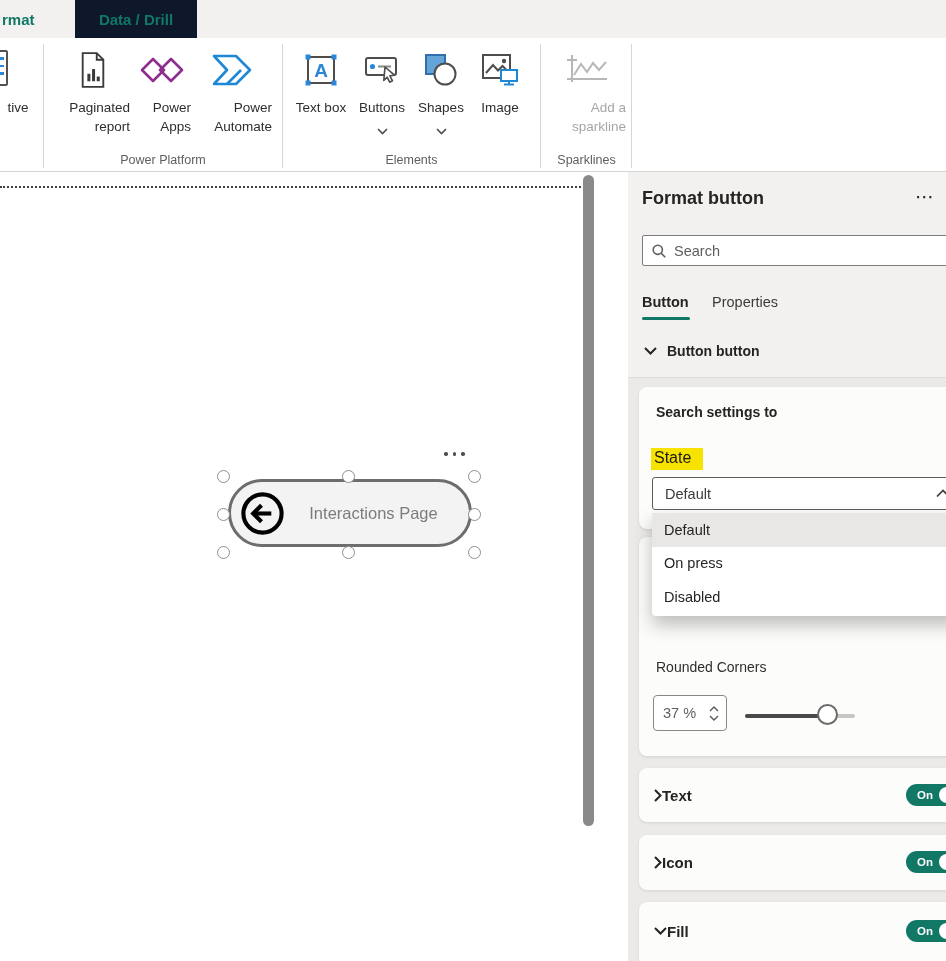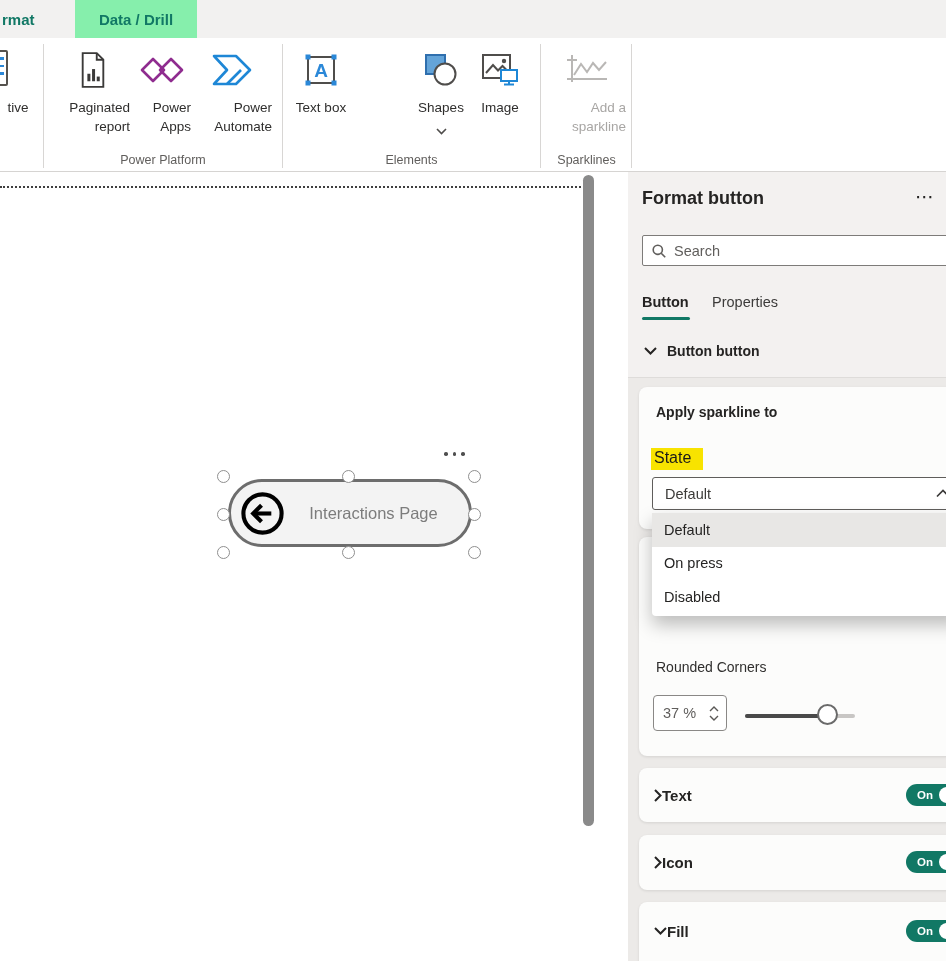--- a/index.html
+++ b/index.html
@@ -5,21 +5,21 @@
   * { margin:0; padding:0; box-sizing:border-box; }
   html,body { width:946px; height:961px; overflow:hidden; }
   body { font-family:"Liberation Sans","DejaVu Sans",sans-serif; color:#252423; background:#fff; }
   #app { position:relative; width:946px; height:961px; background:#fff; overflow:hidden; }
 
   
   .tabbar { position:absolute; left:0; top:0; width:946px; height:38px; background:#f2f1f0; }
   .tab { position:absolute; top:0; height:38px; display:flex; align-items:center; justify-content:center;
          color:#117865; font-weight:700; font-size:15px; cursor:default; }
   .tab-partial { left:2px; }
-  .tab-active { left:75px; width:122px; background:#86efac; }
+  .tab-active { left:75px; width:122px; background:#0f172a; }
 
   
   .ribbon { position:absolute; left:0; top:38px; width:946px; height:134px; background:#fff; border-bottom:1px solid #d6d4d2; }
   .sep { position:absolute; top:6px; height:124px; width:1px; background:#d8d6d4; }
   .ritem { position:absolute; top:8px; display:flex; flex-direction:column; align-items:center; }
   .ricon { height:48px; display:flex; align-items:center; justify-content:center; margin-bottom:4px; }
   .rlabel { font-size:13.5px; line-height:19px; text-align:right; color:#2f2e2d; }
   .rlabel.disabled { color:#a8a6a4; }
   .rchev { margin-top:4px; }
   .glabel { position:absolute; top:115px; font-size:12.5px; color:#605e5c; text-align:center; }
@@ -155,20 +155,36 @@
           <rect x="5" y="5" width="26" height="26" fill="#fff" stroke="#4f4d4b" stroke-width="2"></rect>
           <rect x="2.5" y="2.5" width="5" height="5" fill="#2b88d8"></rect>
           <rect x="28.5" y="2.5" width="5" height="5" fill="#2b88d8"></rect>
           <rect x="2.5" y="28.5" width="5" height="5" fill="#2b88d8"></rect>
           <rect x="28.5" y="28.5" width="5" height="5" fill="#2b88d8"></rect>
           <text x="18" y="25" text-anchor="middle" font-size="19" font-weight="bold" fill="#2b88d8" font-family="Liberation Sans, sans-serif">A</text>
         </svg>
       </div>
       <div class="rlabel">Text box</div>
     </div>
+    <div class="ritem" style="left:351px;width:62px;">
+      <div class="ricon">
+        <svg width="36" height="34" viewBox="0 0 36 34">
+          <rect x="2" y="5" width="30" height="17" rx="2" fill="#fff" stroke="#4f4d4b" stroke-width="2"></rect>
+          <circle cx="8.5" cy="13.5" r="2.6" fill="#2b88d8"></circle>
+          <line x1="14" y1="13.5" x2="27" y2="13.5" stroke="#8a8886" stroke-width="2"></line>
+          <path d="M21 14 l9.5 8.2 -4.6 0.6 2.6 5 -2.8 1.4 -2.6 -5 -3.3 3.2 z" fill="#fff" stroke="#4f4d4b" stroke-width="1.6" stroke-linejoin="round"></path>
+        </svg>
+      </div>
+      <div class="rlabel">Buttons</div>
+      <div class="rchev">
+        <svg width="11" height="7" viewBox="0 0 11 7">
+            <path d="M1 1 L5.5 5.5 L10 1" fill="none" stroke="#4f4d4b" stroke-width="1.6"></path>
+          </svg>
+      </div>
+    </div>
     <div class="ritem" style="left:413px;width:56px;">
       <div class="ricon">
         <svg width="36" height="34" viewBox="0 0 36 34">
           <rect x="3" y="2" width="19" height="19" fill="#64a4d9" stroke="#2f6fae" stroke-width="2"></rect>
           <circle cx="22" cy="21" r="10.5" fill="#fff" stroke="#4f4d4b" stroke-width="2"></circle>
         </svg>
       </div>
       <div class="rlabel">Shapes</div>
       <div class="rchev">
         <svg width="11" height="7" viewBox="0 0 11 7">
@@ -268,21 +284,21 @@
         <svg width="13" height="8" viewBox="0 0 13 8">
             <path d="M1 1 L6.5 6.5 L12 1" fill="none" stroke="#252423" stroke-width="2"></path>
           </svg>
       </span>
       <span>Button button</span>
     </div>
 
     <div class="panel-lower"></div>
 
     <div class="card card1">
-      <div class="apply-title">Apply sparkline to</div>
+      <div class="apply-title">Search settings to</div>
       <div class="state-chip">State</div>
       <div class="select">
         <span>Default</span>
         <svg width="14" height="9" viewBox="0 0 14 9">
             <path d="M1 7.5 L7 1.5 L13 7.5" fill="none" stroke="#3b3a39" stroke-width="1.7"></path>
           </svg>
       </div>
     </div>
 
     <div class="dropdown">

